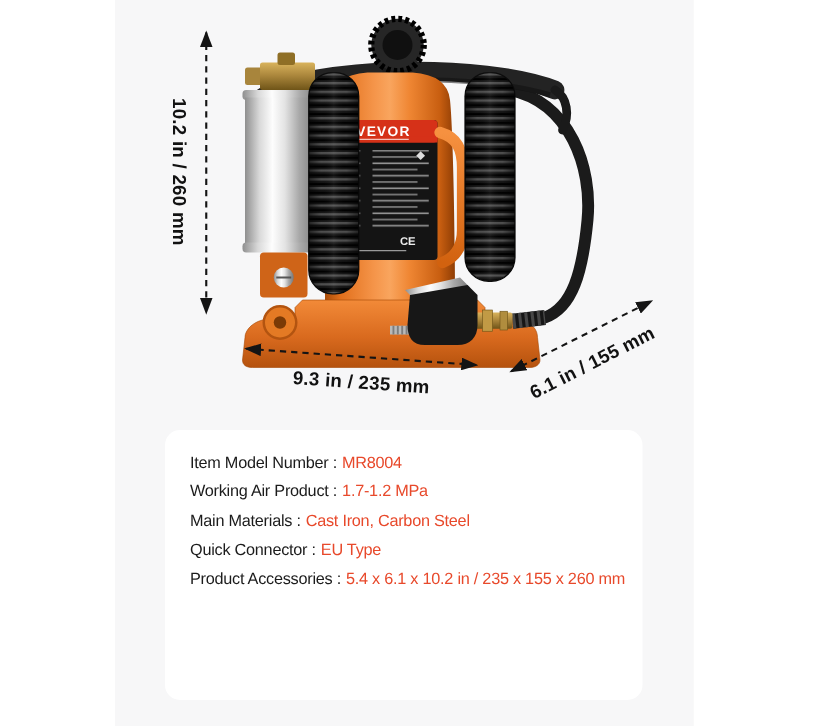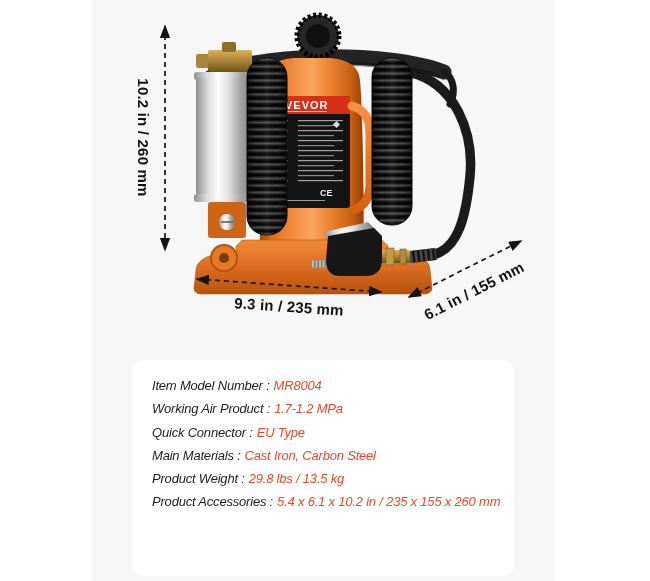--- a/index.html
+++ b/index.html
@@ -16,24 +16,23 @@
   .jack-svg{position:absolute;left:178px;top:8px;width:300px;height:290px;}
   .dim-overlay{position:absolute;left:0;top:0;width:650px;height:581px;pointer-events:none;}
   .dim-label{
     position:absolute;color:#121212;font-size:15px;font-weight:600;
     text-align:center;white-space:nowrap;letter-spacing:.2px;
   }
   .dim-h{left:78px;top:129px;width:130px;transform:rotate(90deg);}
   .dim-w{left:214px;top:298px;width:150px;transform:rotate(4deg);}
   .dim-d{left:399px;top:282px;width:150px;transform:rotate(-27deg);}
   .spec-card{
-    position:absolute;left:132px;top:360px;width:382px;height:216px;
+    position:absolute;left:132px;top:344px;width:382px;height:216px;
     background:#ffffff;border-radius:12px;box-sizing:border-box;
     padding:14px 12px 14px 20px;
-    font-style:italic;
   }
   .spec-row{
     height:23.3px;line-height:23.3px;font-size:13px;letter-spacing:-0.2px;
     color:#1c1c1c;white-space:nowrap;
   }
   .spec-row .val{color:#e8492b;margin-left:4px;}
 </style>
 </head>
 <body>
 
@@ -179,24 +178,21 @@
 <div class="dim-label dim-d">6.1 in / 155 mm</div>
 
 <div class="spec-card">
   <div class="spec-row">
     <span>Item Model Number :</span><span class="val">MR8004</span>
   </div>
   <div class="spec-row">
     <span>Working Air Product :</span><span class="val">1.7-1.2 MPa</span>
   </div>
   <div class="spec-row">
-    <span>Quick Connector :</span><span class="val">EU Type</span>
-  </div>
-  <div class="spec-row">
     <span>Main Materials :</span><span class="val">Cast Iron, Carbon Steel</span>
   </div>
   <div class="spec-row">
-    <span>Product Weight :</span><span class="val">29.8 lbs / 13.5 kg</span>
+    <span>Quick Connector :</span><span class="val">EU Type</span>
   </div>
   <div class="spec-row">
     <span>Product Accessories :</span><span class="val">5.4 x 6.1 x 10.2 in / 235 x 155 x 260 mm</span>
   </div>
 </div>
 
 </body></html>

